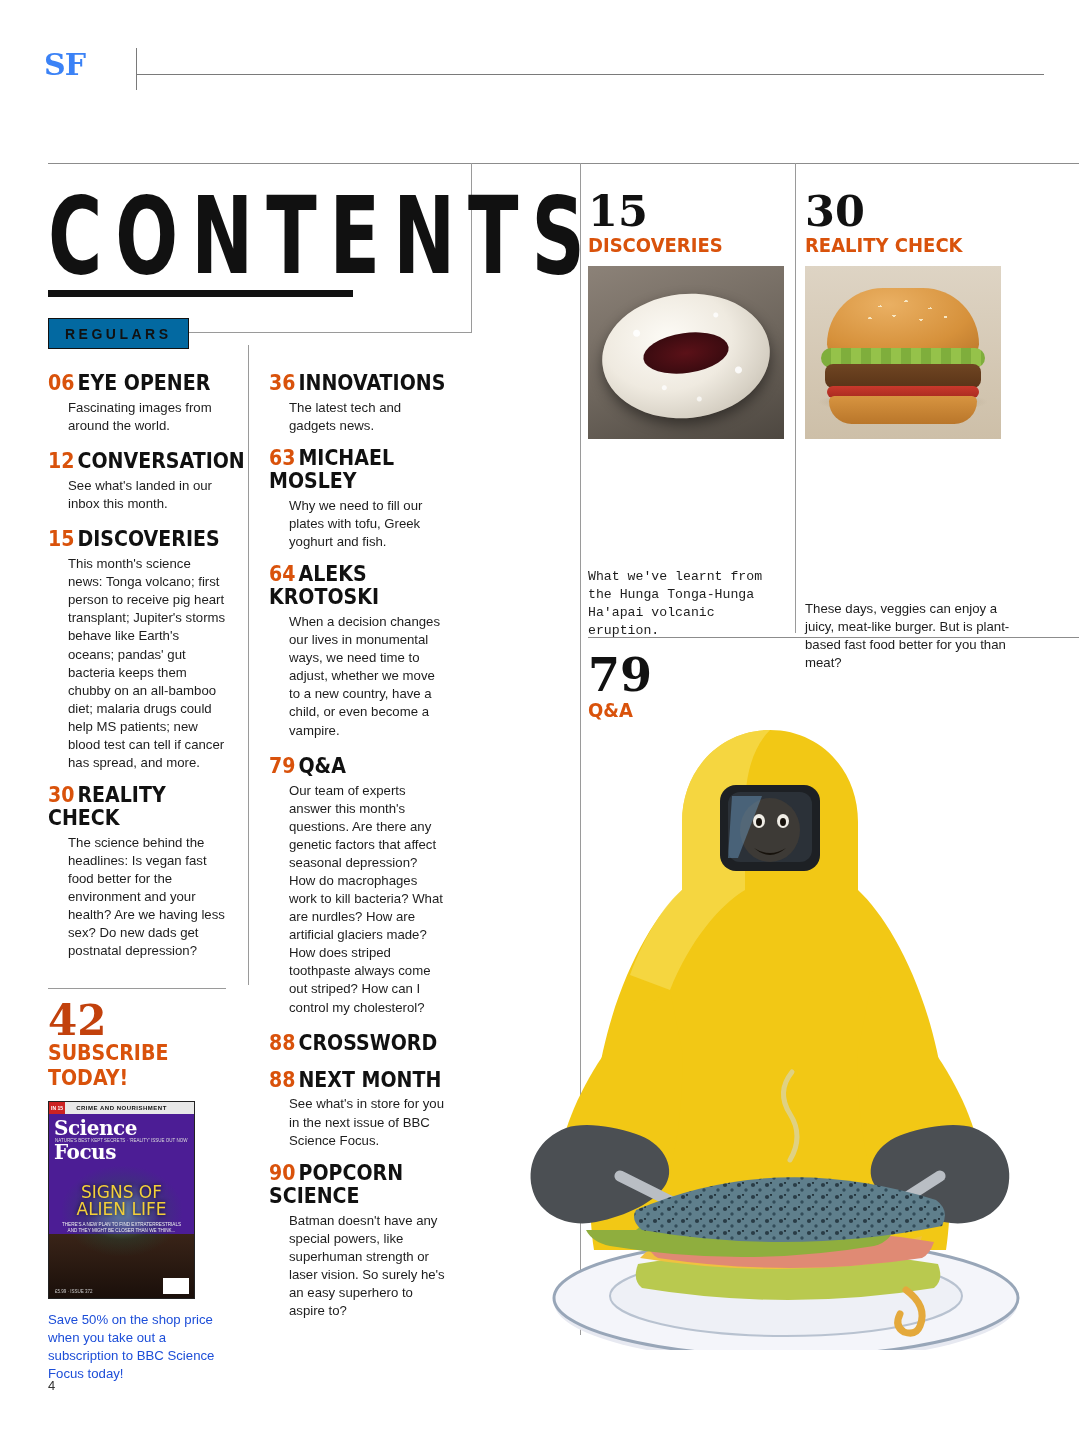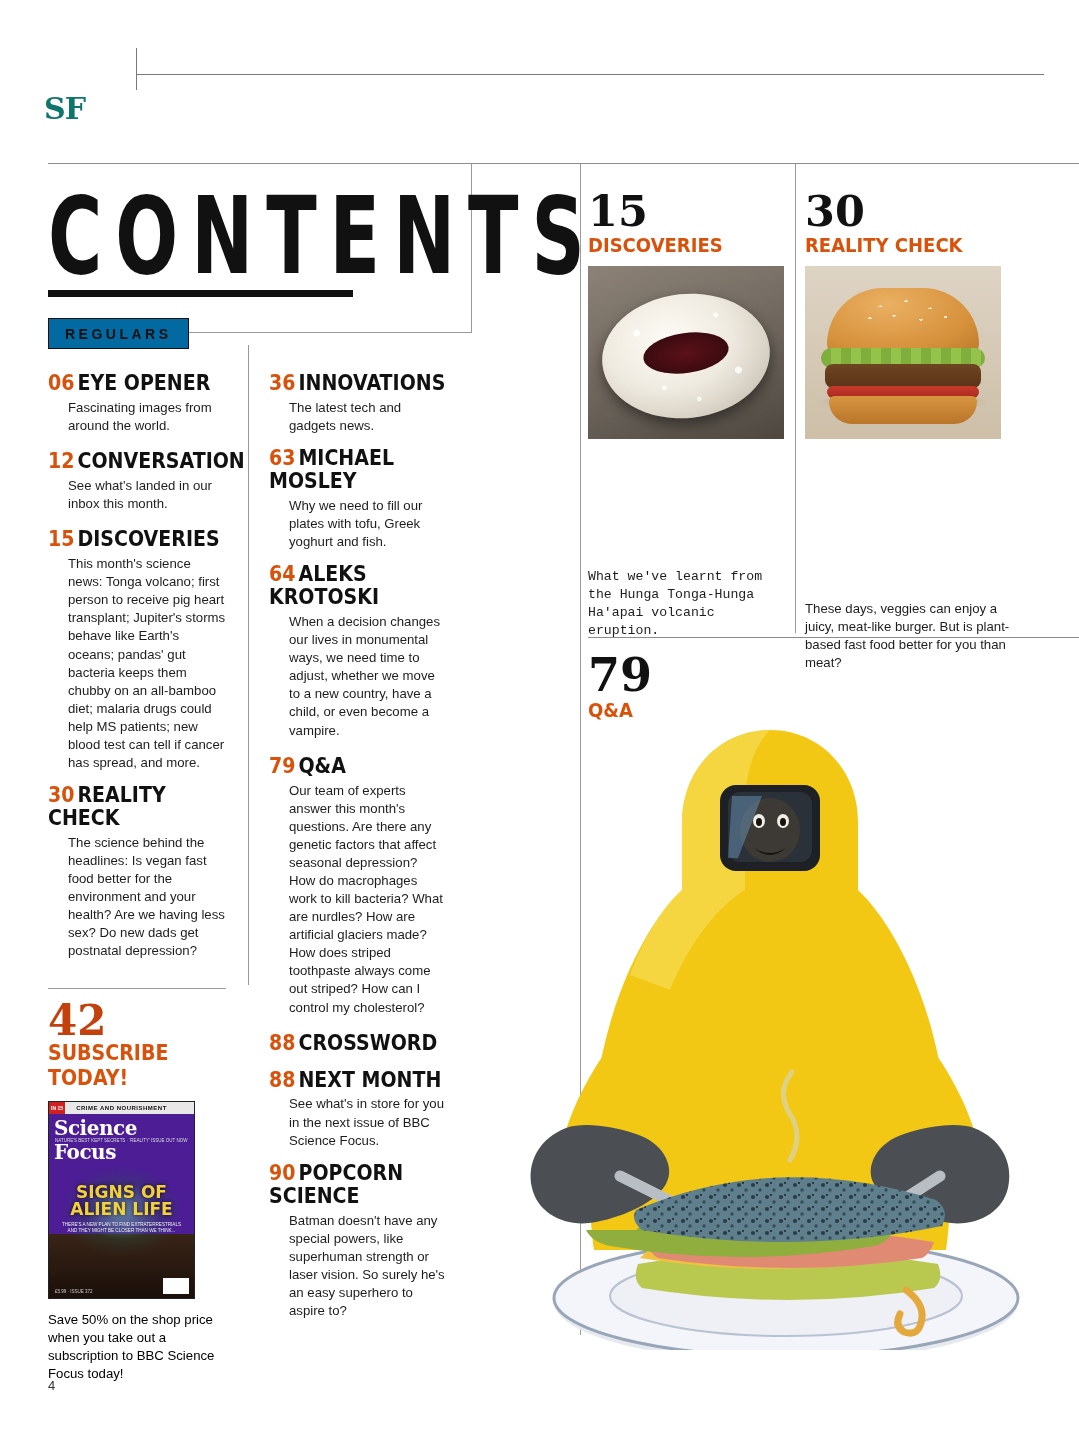--- a/index.html
+++ b/index.html
@@ -30,22 +30,21 @@
   }
   .sf-logo {
     font-family: "DejaVu Serif", serif;
     font-weight: bold;
     font-size: 30px;
     letter-spacing: -1px;
     line-height: 1;
     position: absolute;
     left: 0;
     top: 2px;
-    color: #0f766e;
-    margin-top: 44px;
+    color: #3b82f6;
   }
   .masthead-rule {
     position: absolute;
     left: 92px;
     top: 26px;
     right: 0;
     border-top: 1px solid #7a7a7a;
   }
   .masthead-vrule {
     position: absolute;
@@ -206,42 +205,42 @@
     position: absolute; top: 64px; left: 50%; width: 120px; height: 90px;
     transform: translateX(-50%);
     background: radial-gradient(ellipse at center, rgba(120,220,180,0.55) 0%, rgba(30,90,70,0.25) 45%, rgba(10,10,18,0) 72%);
   }
   .mc-ground {
     position: absolute; bottom: 0; left: 0; right: 0; height: 64px;
     background: linear-gradient(180deg, #3a2418 0%, #1a0f0a 100%);
   }
   .mc-title {
     position: absolute; top: 82px; left: 0; right: 0; text-align: center;
-    font-family: "DejaVu Sans", sans-serif; font-weight: bold;
+    font-family: "DejaVu Sans", sans-serif; font-weight: normal;
     font-size: 17px; line-height: 0.98; color: #f3cf3a;
     text-shadow: 0 0 4px rgba(0,0,0,.8);
   }
   .mc-title small { display: block; font-size: 17px; }
   .mc-tag {
     position: absolute; top: 120px; left: 10px; right: 10px; text-align: center;
     font-size: 4.6px; color: #eee; line-height: 1.4;
   }
   .mc-bar {
     position: absolute; bottom: 4px; right: 5px; width: 26px; height: 16px;
     background: #fff;
   }
   .mc-foot {
     position: absolute; bottom: 4px; left: 6px;
     font-size: 4.5px; color: #ccc;
   }
   .sub-caption {
     margin-top: 12px;
     font-size: 13.2px;
     line-height: 1.37;
-    color: #000000;
+    color: #1d4ed8;
     width: 180px;
   }
 
   
   .mod {
     position: absolute;
   }
   .mod-num {
     font-family: "DejaVu Serif", serif;
     font-weight: bold;

